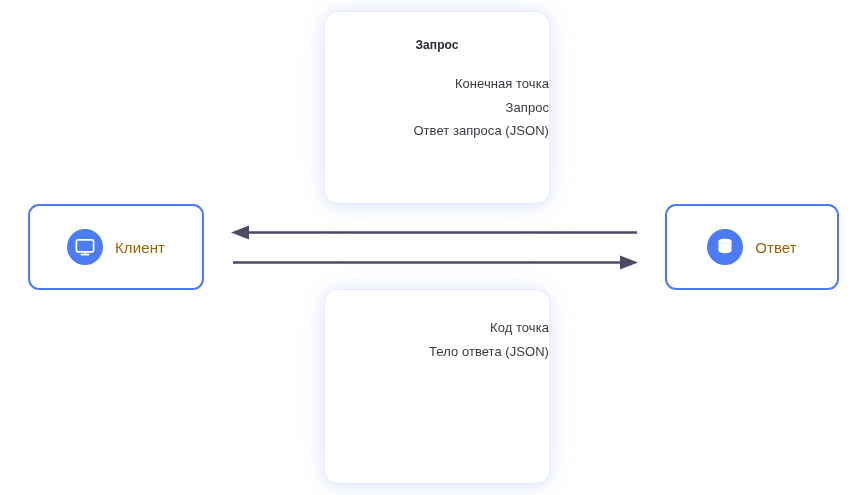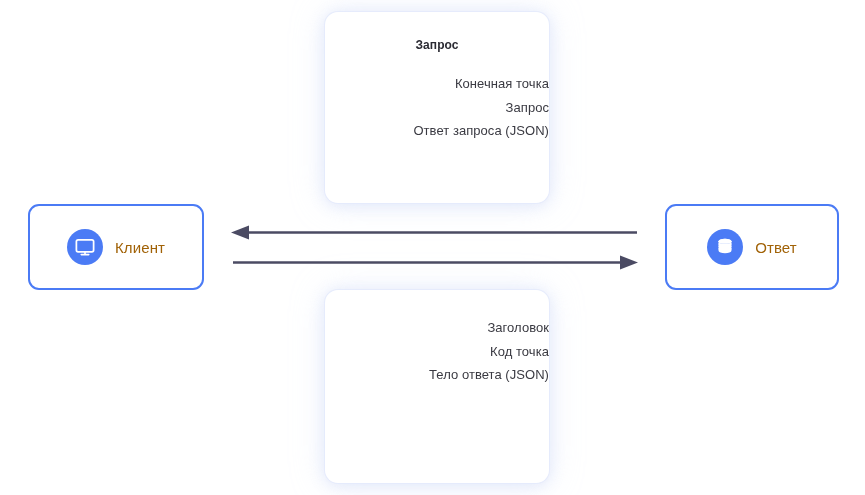--- a/index.html
+++ b/index.html
@@ -112,21 +112,20 @@
     <div class="card-title">Запрос</div>
     <div class="card-lines">
       <span class="card-line">Конечная точка</span>
       <span class="card-line">Запрос</span>
       <span class="card-line">Ответ запроса (JSON)</span>
     </div>
   </div>
 
   <div class="info-card card-response">
     <div class="card-lines">
-      <span class="card-line">Заголовок</span>
       <span class="card-line">Код точка</span>
       <span class="card-line">Тело ответа (JSON)</span>
     </div>
   </div>
 
   <div class="node-box node-client">
     <span class="node-icon-circle">
       <svg width="22" height="22" viewBox="0 0 24 24" aria-hidden="true">
         <rect x="2.6" y="4.2" width="18.8" height="13.0" rx="1.9" fill="none" stroke="#ffffff" stroke-width="1.9"></rect>
         <rect x="11.05" y="17.2" width="1.9" height="2.4" fill="#ffffff"></rect>

